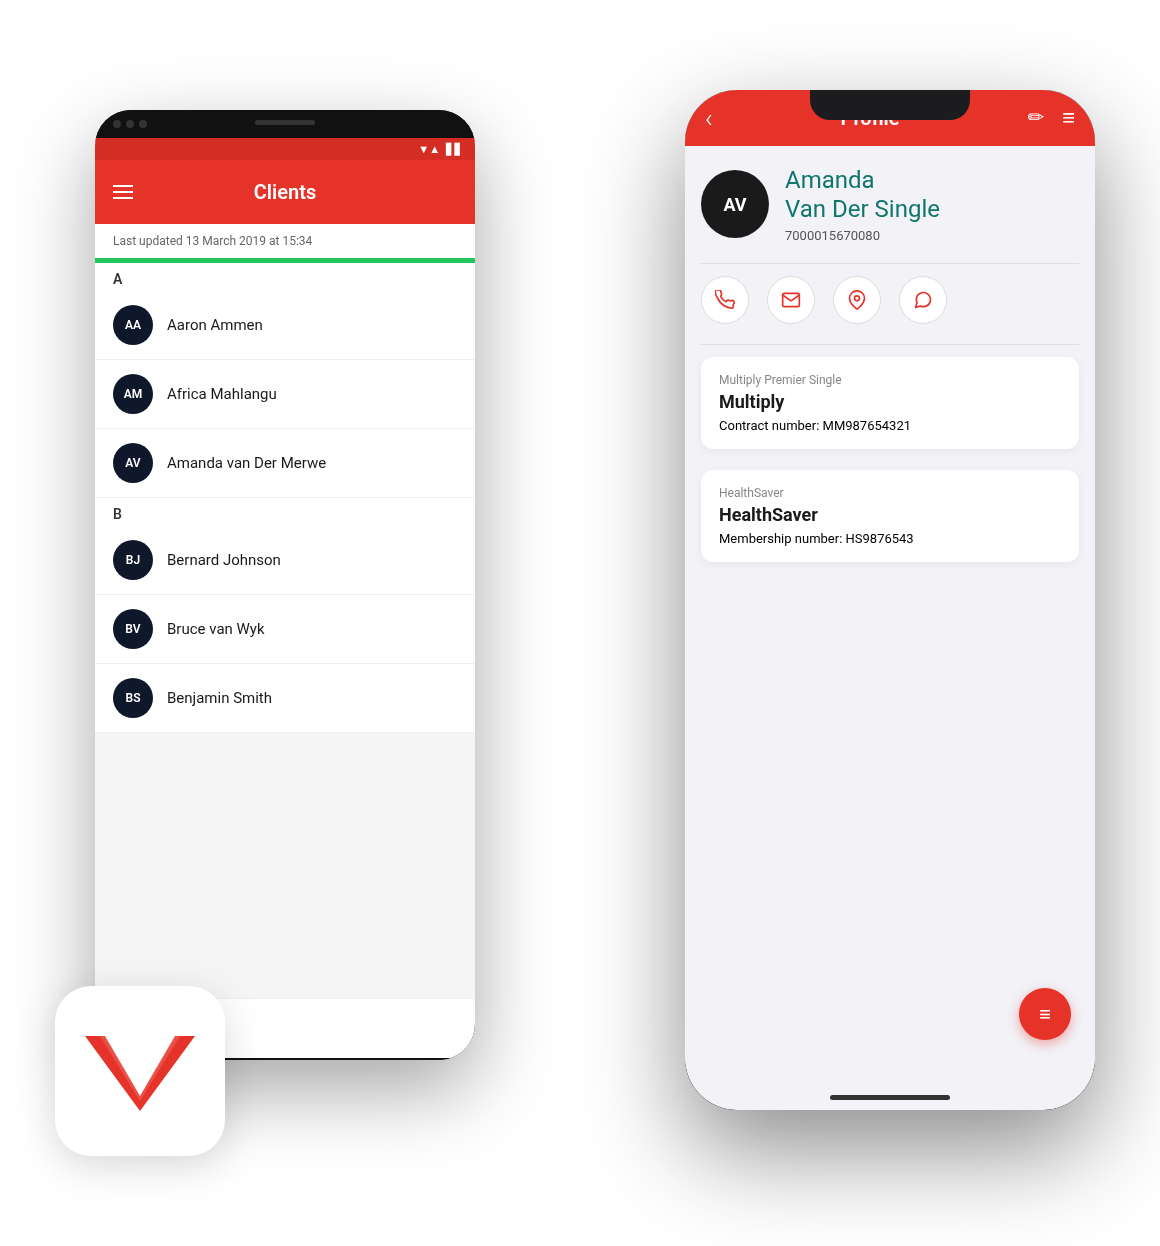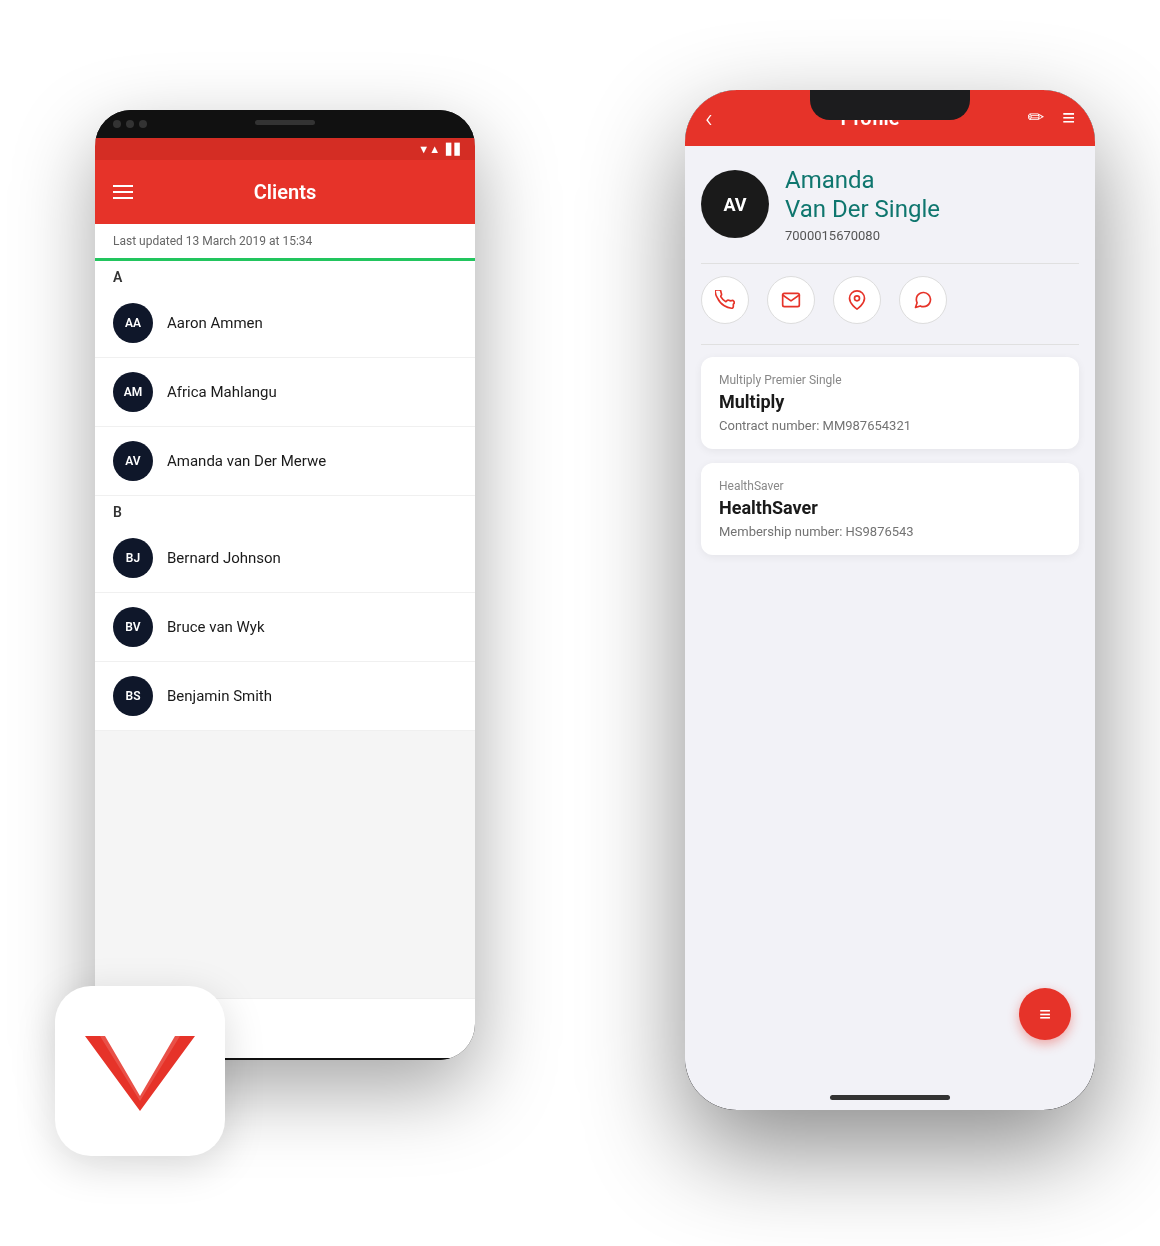--- a/index.html
+++ b/index.html
@@ -120,21 +120,21 @@
     .status-icon {
       color: white;
       font-size: 11px;
     }
 
     .last-updated {
       padding: 10px 18px;
       font-size: 12px;
       color: #666;
       background: white;
-      border-bottom: 3px solid #22c55e;
+      border-bottom: 5px solid #22c55e;
     }
 
     .client-list {
       background: white;
     }
 
     .section-letter {
       padding: 8px 18px 4px;
       font-size: 14px;
       font-weight: 600;
@@ -360,40 +360,40 @@
       background: white;
       cursor: pointer;
       color: #e63329;
       font-size: 18px;
     }
 
     .product-card {
       background: white;
       border-radius: 12px;
       padding: 16px 18px;
-      margin-bottom: 14px;
+      margin-bottom: 21px;
       box-shadow: 0 2px 8px rgba(0,0,0,0.06);
     }
 
     .product-type {
       font-size: 12px;
       color: #888;
       margin-bottom: 4px;
     }
 
     .product-name {
       font-size: 18px;
       font-weight: 700;
       color: #1a1a1a;
       margin-bottom: 6px;
     }
 
     .product-number {
       font-size: 13px;
-      color: #737373;
+      color: #000000;
     }
 
     .fab {
       position: absolute;
       bottom: 70px;
       right: 24px;
       width: 52px;
       height: 52px;
       border-radius: 50%;
       background: #e63329;

